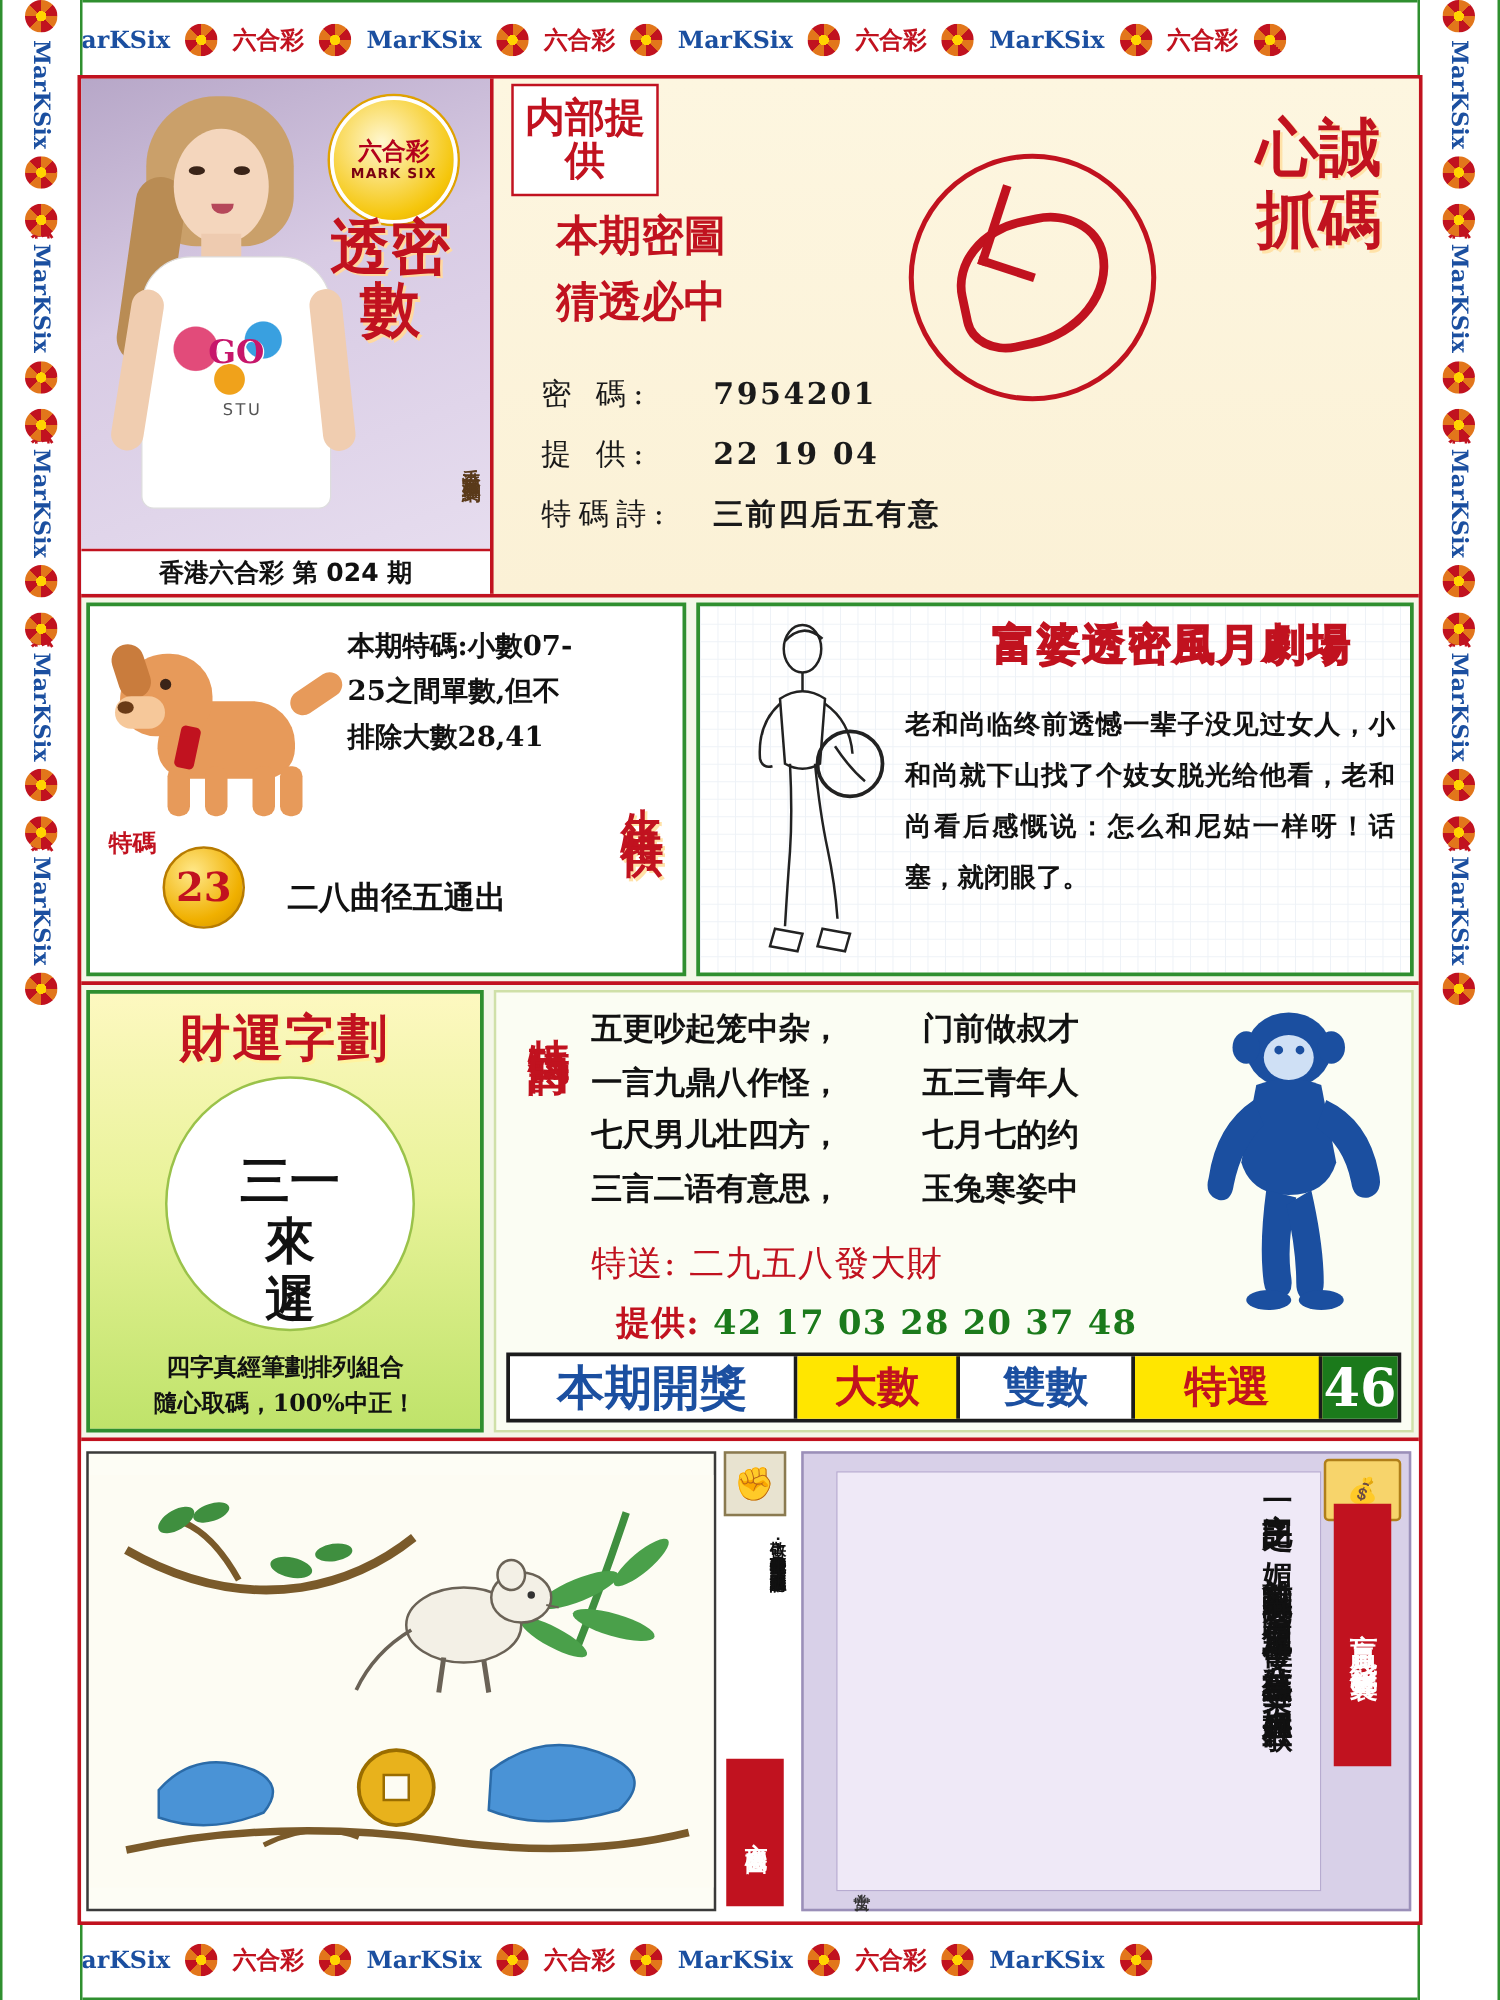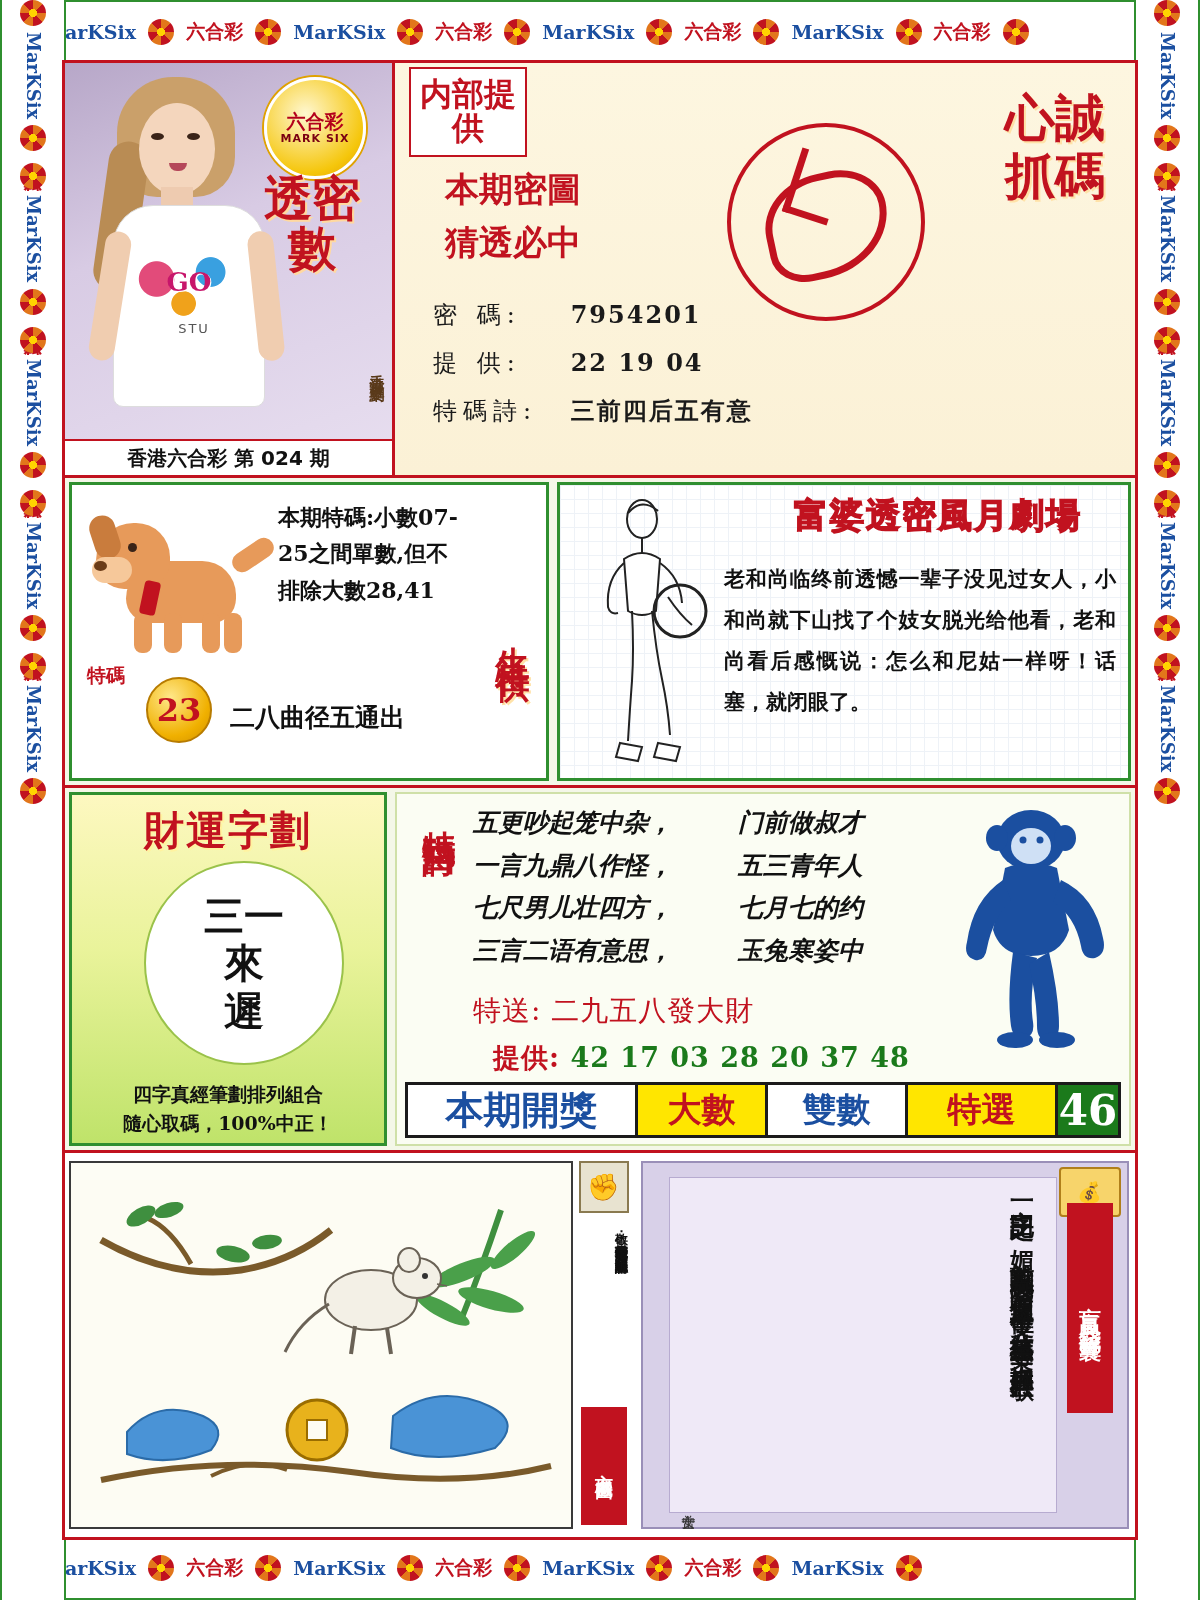--- a/index.html
+++ b/index.html
@@ -218,21 +218,21 @@
   .dog .collar{position:absolute;left:52px;top:76px;width:16px;height:34px;background:#c1121f;border-radius:4px;transform:rotate(12deg);}
   .dog .leg{position:absolute;top:108px;width:18px;height:40px;background:#e79a5a;border-radius:8px;}
   .dog .leg.a{left:44px;} .dog .leg.b{left:74px;} .dog .leg.c{left:112px;} .dog .leg.d{left:134px;}
   .dog .tail{position:absolute;left:140px;top:40px;width:46px;height:20px;background:#e79a5a;border-radius:14px;transform:rotate(-34deg);}
   .temaguan{
     position:absolute;left:14px;top:180px;width:40px;text-align:center;
     font-size:19px;font-weight:bold;color:#c1121f;line-height:1.1;
     font-family:"DejaVu Serif",serif;
   }
   .ball23{
-    position:absolute;left:74px;top:192px;width:62px;height:62px;border-radius:50%;
+    position:absolute;left:58px;top:192px;width:62px;height:62px;border-radius:50%;
     background:radial-gradient(circle at 36% 30%,#ffe88a,#f0b000 65%,#d08f00);
     border:2px solid #b77b00;
     display:flex;align-items:center;justify-content:center;
     font-size:32px;font-weight:bold;color:#c1121f;
     font-family:"DejaVu Serif",serif;
   }
   .tema-text{
     position:absolute;left:206px;top:14px;width:190px;
     font-family:"DejaVu Serif","Liberation Serif",serif;
     font-size:22px;color:#111;line-height:1.65;font-weight:bold;
@@ -284,23 +284,23 @@
     background:linear-gradient(180deg,#fdf8c0 0%,#e9f39a 45%,#bfe36a 100%);
     position:relative;
   }
   .caiyun-title{
     position:absolute;top:8px;left:0;width:100%;text-align:center;
     font-family:"DejaVu Serif","Liberation Serif",serif;
     font-size:40px;font-weight:bold;color:#c1121f;
     text-shadow:2px 2px 0 #fff3a0;letter-spacing:2px;
   }
   .oval{
-    position:absolute;left:72px;top:66px;width:196px;height:200px;border-radius:50%;
+    position:absolute;left:60px;top:66px;width:196px;height:200px;border-radius:50%;
     background:#ffffff;border:2px solid #9ac24a;
-    display:flex;flex-direction:column;align-items:center;justify-content:center;
+    display:flex;flex-direction:column;align-items:center;justify-content:flex-end;
   }
   .oval span{
     font-family:"DejaVu Serif","Liberation Serif",serif;
     font-size:40px;font-weight:bold;color:#111;line-height:1.18;
   }
   .caiyun-foot{
     position:absolute;bottom:6px;left:0;width:100%;text-align:center;
     font-family:"DejaVu Serif","Liberation Serif",serif;
     font-size:19px;color:#111;line-height:1.5;font-weight:bold;
   }
@@ -312,21 +312,21 @@
     position:absolute;left:10px;top:10px;width:54px;
     writing-mode:vertical-rl;
     font-family:"DejaVu Serif","Liberation Serif",serif;
     font-size:33px;font-weight:bold;color:#c1121f;letter-spacing:6px;
   }
   .poem-lines{
     position:absolute;left:76px;top:8px;right:190px;
     font-family:"DejaVu Serif","Liberation Serif",serif;
     font-size:25px;color:#111;line-height:1.7;font-weight:bold;
   }
-  .poem-lines .ln{display:flex;font-style:italic;}
+  .poem-lines .ln{display:flex;}
   .poem-lines .ln .a{width:265px;}
   .tesong{
     position:absolute;left:76px;top:198px;
     font-family:"DejaVu Serif","Liberation Serif",serif;
     font-size:28px;font-weight:normal;color:#c1121f;letter-spacing:1px;
   }
   .tigong{
     position:absolute;left:96px;top:246px;
     font-family:"DejaVu Serif","Liberation Serif",serif;
     font-size:27px;font-weight:bold;color:#1b7a1b;letter-spacing:1px;

